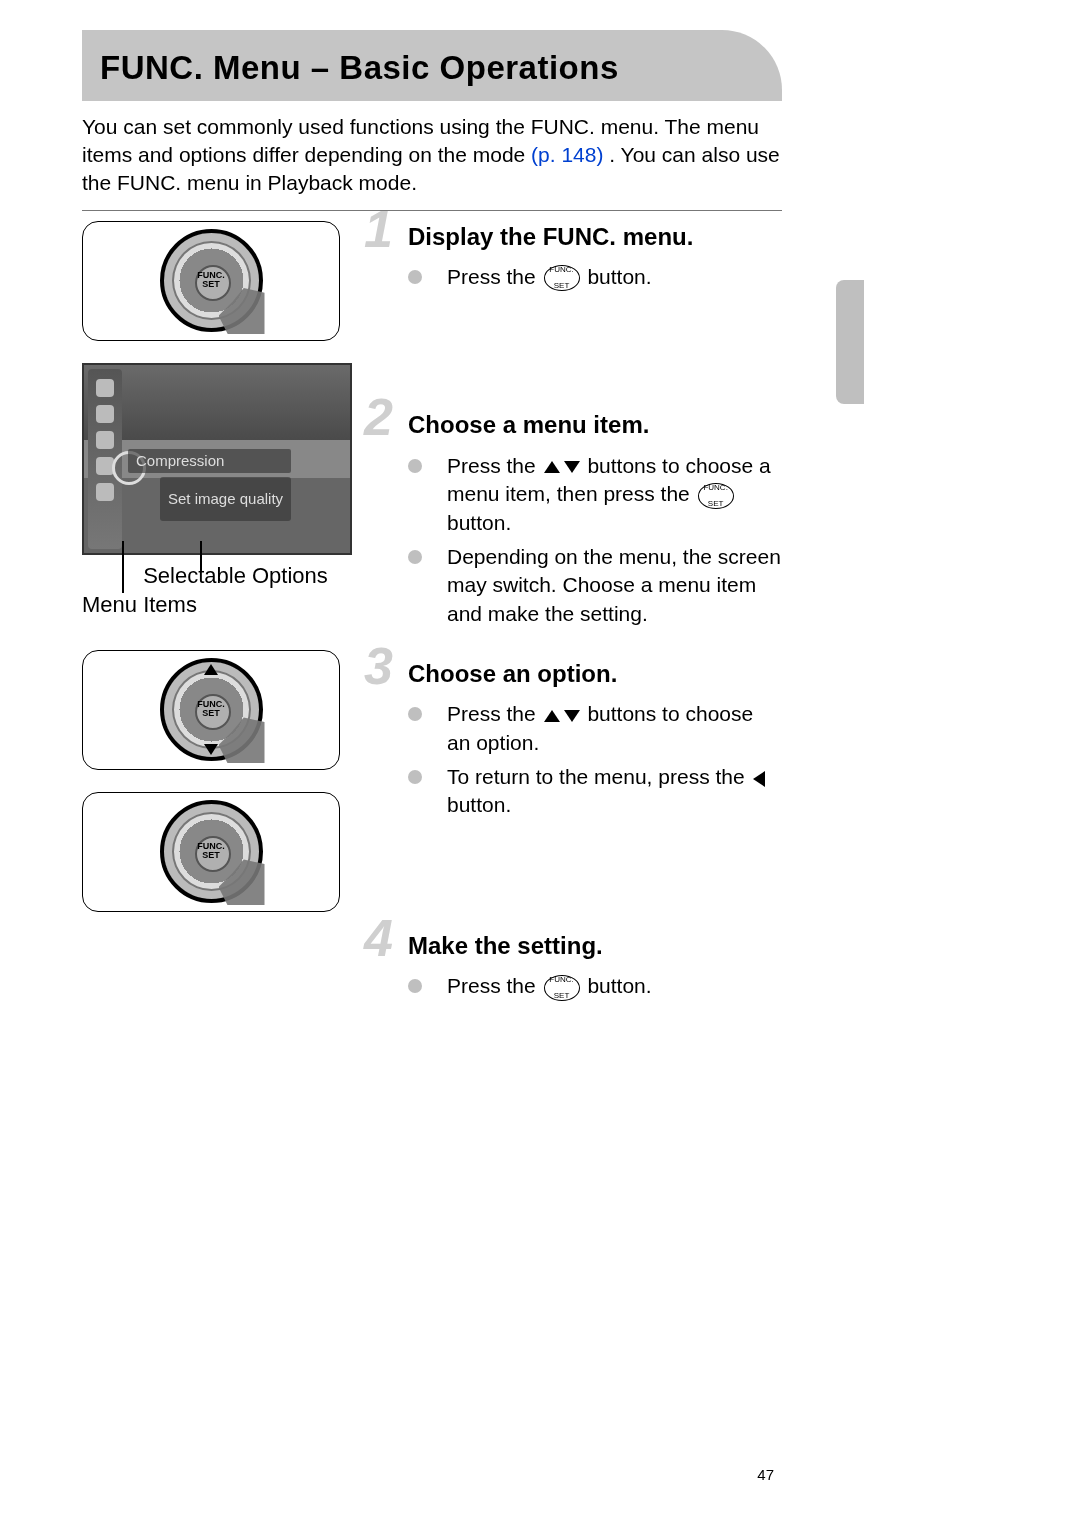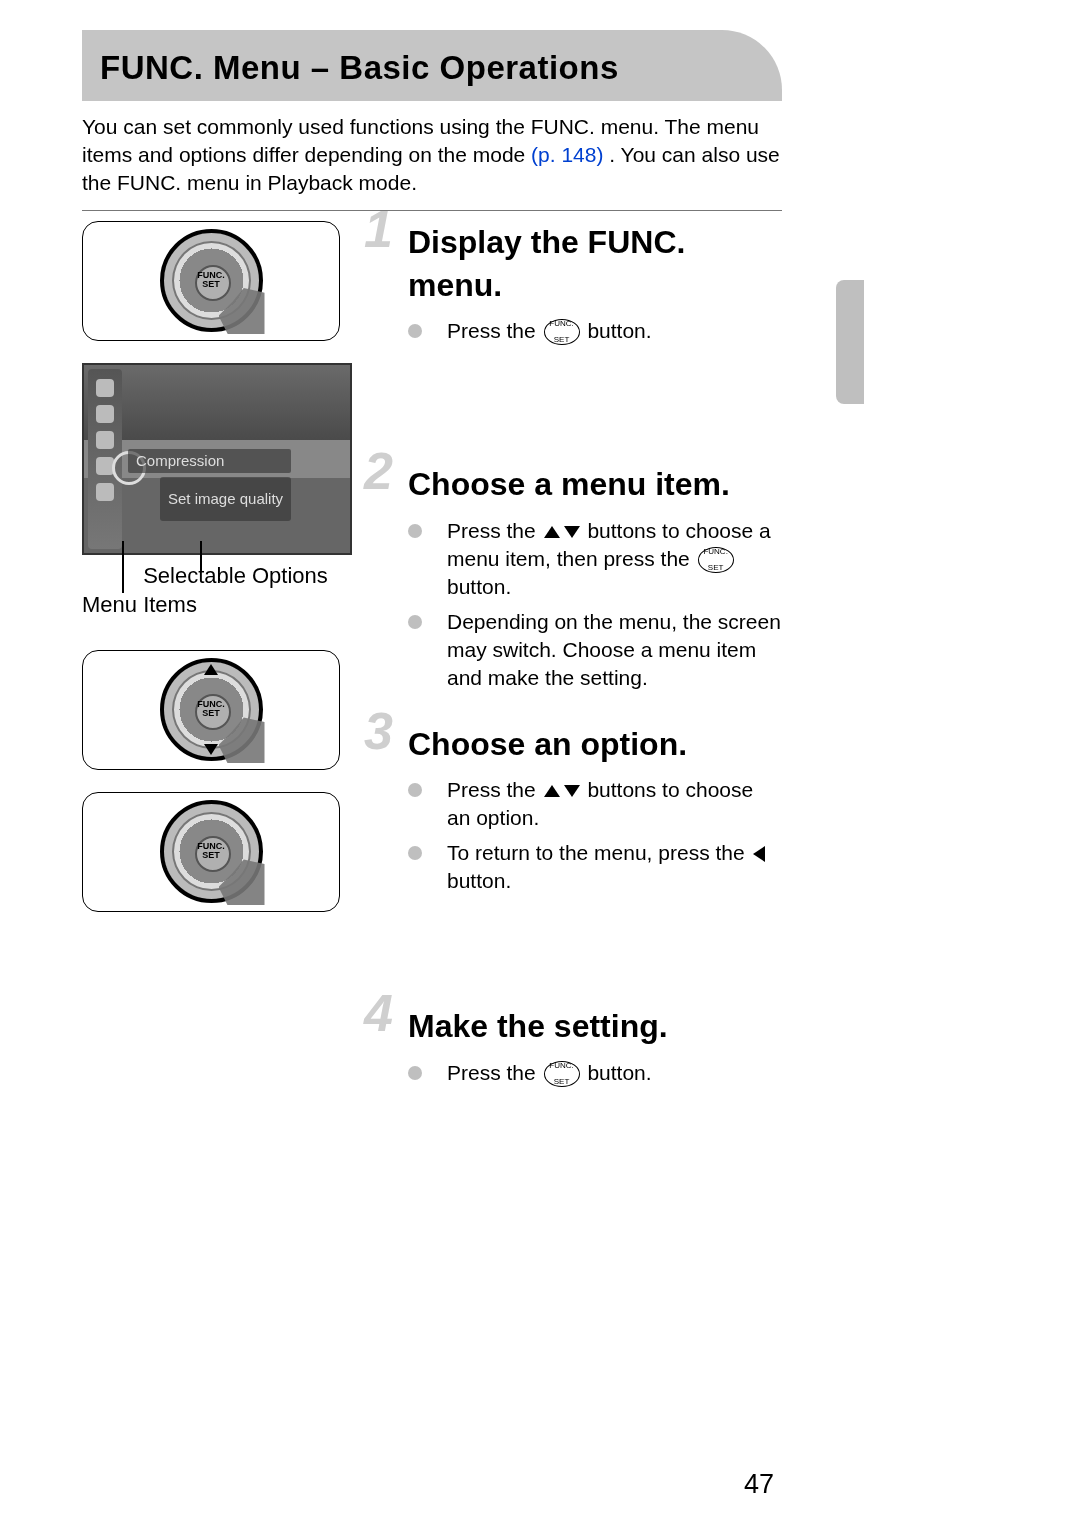--- a/index.html
+++ b/index.html
@@ -49,21 +49,21 @@
   .step-num {
     position: absolute;
     left: -6px; top: -18px;
     font-size: 52px;
     font-weight: 800;
     font-style: italic;
     color: #cfcfcf;
     line-height: 1;
   }
   .step-title {
-    font-size: 32px;
+    font-size: 24px;
     font-weight: 700;
     margin-bottom: 10px;
   }
   .bullet-line {
     display: flex;
     align-items: flex-start;
     gap: 25px;
     margin-bottom: 6px;
     font-size: 21px;
   }
@@ -206,22 +206,22 @@
   .side-tab {
     position: absolute;
     right: 0; top: 280px;
     width: 28px; height: 124px;
     background: #bfbfbf;
     border-radius: 8px 0 0 8px;
   }
   .page-num {
     position: absolute;
     right: 90px;
-    bottom: 19px;
-    font-size: 27px;
+    bottom: 36px;
+    font-size: 15px;
   }
   .step2 { margin-top: 118px; }
   .step3 { margin-top: 30px; }
   .step4 { margin-top: 110px; }
 </style>
 </head>
 <body>
 <div class="page">
 
   <div class="title-bar">

